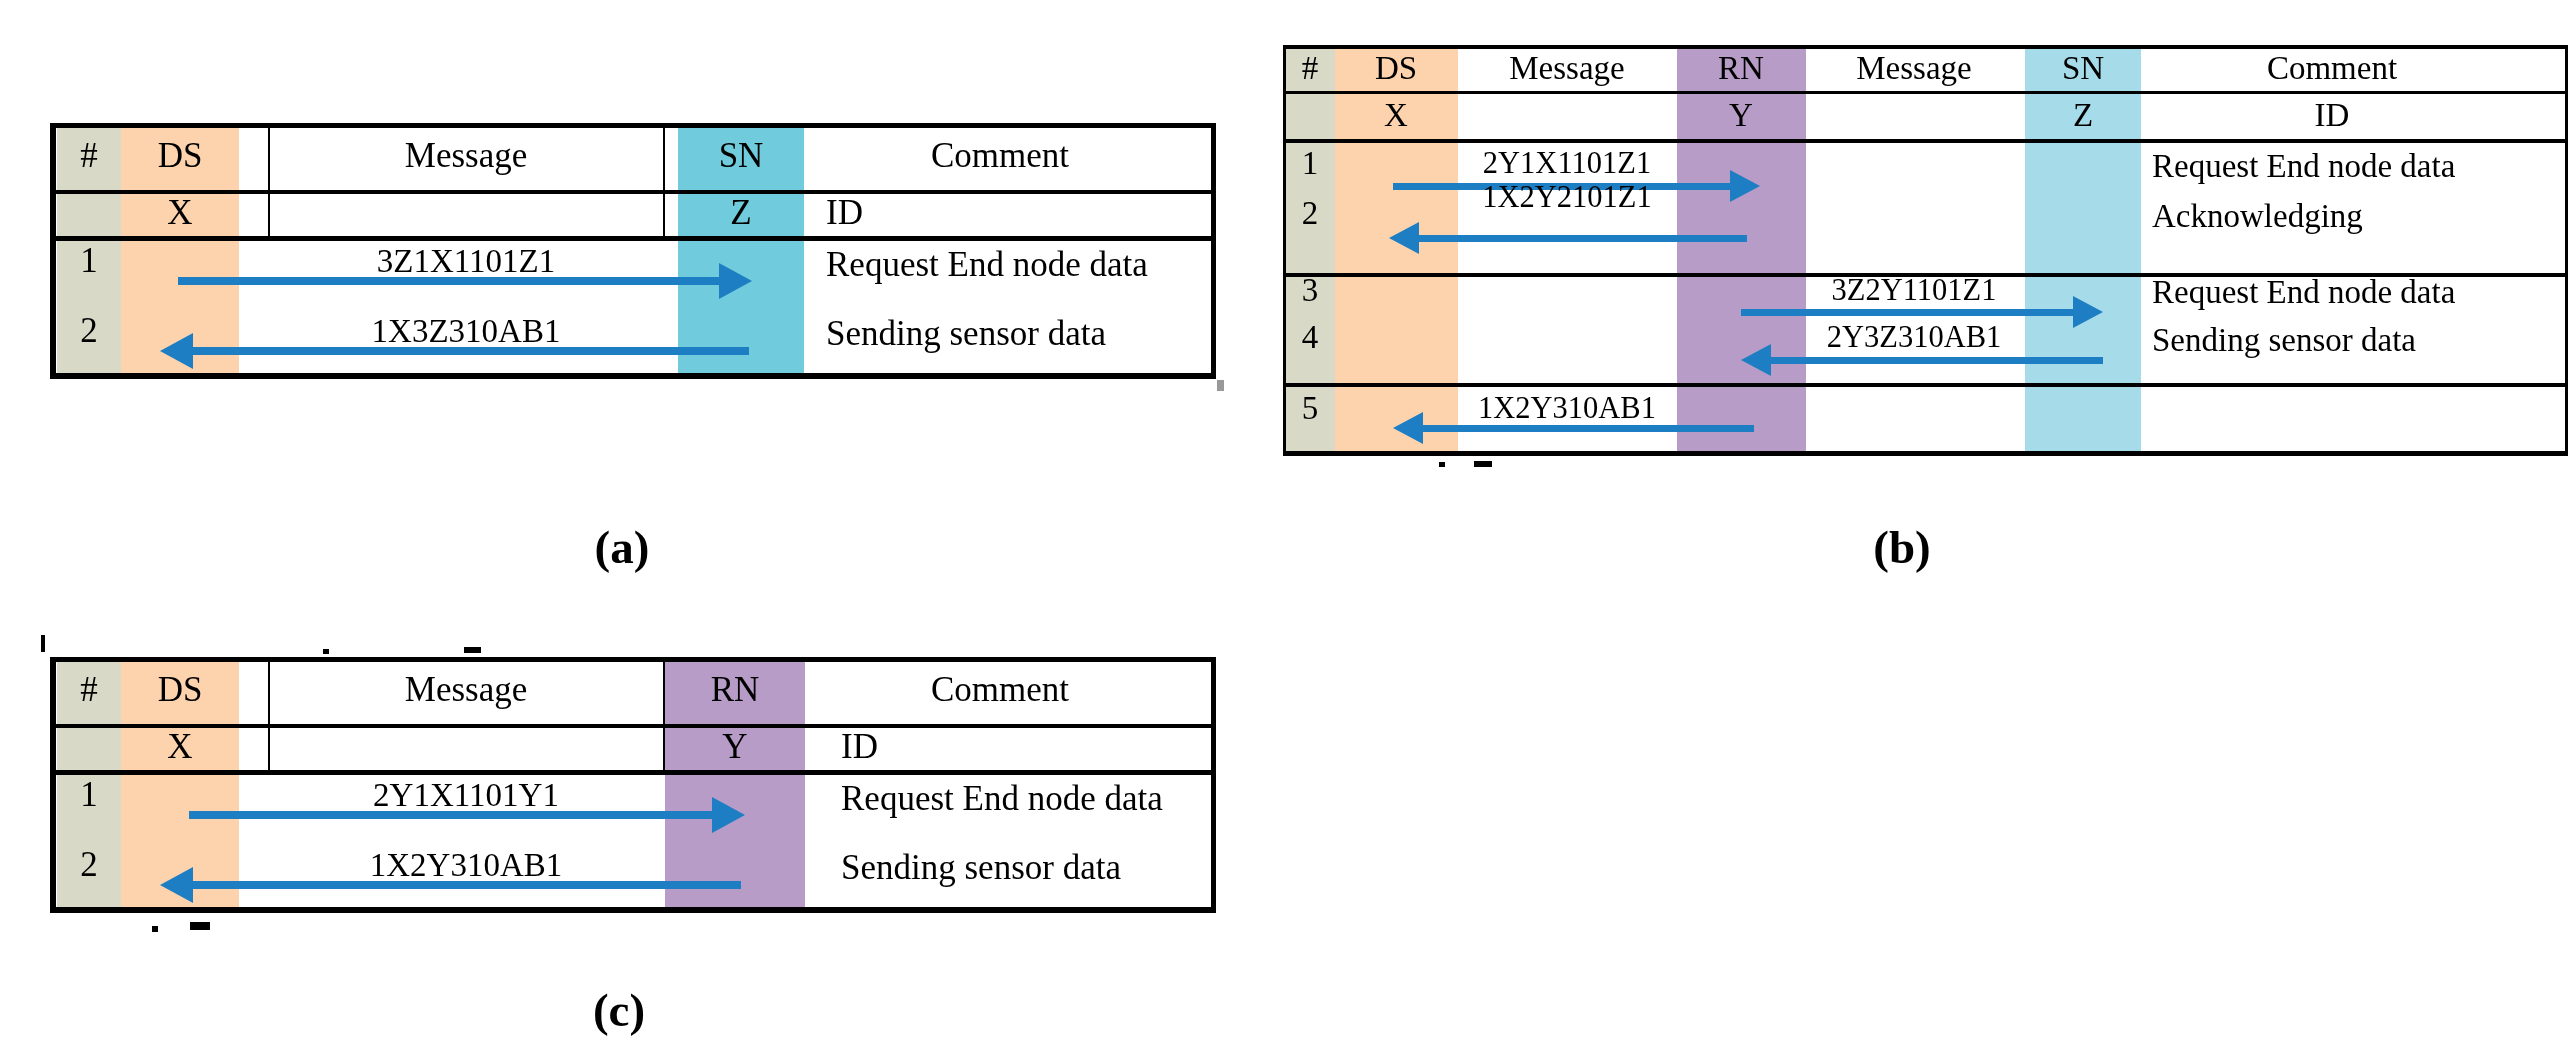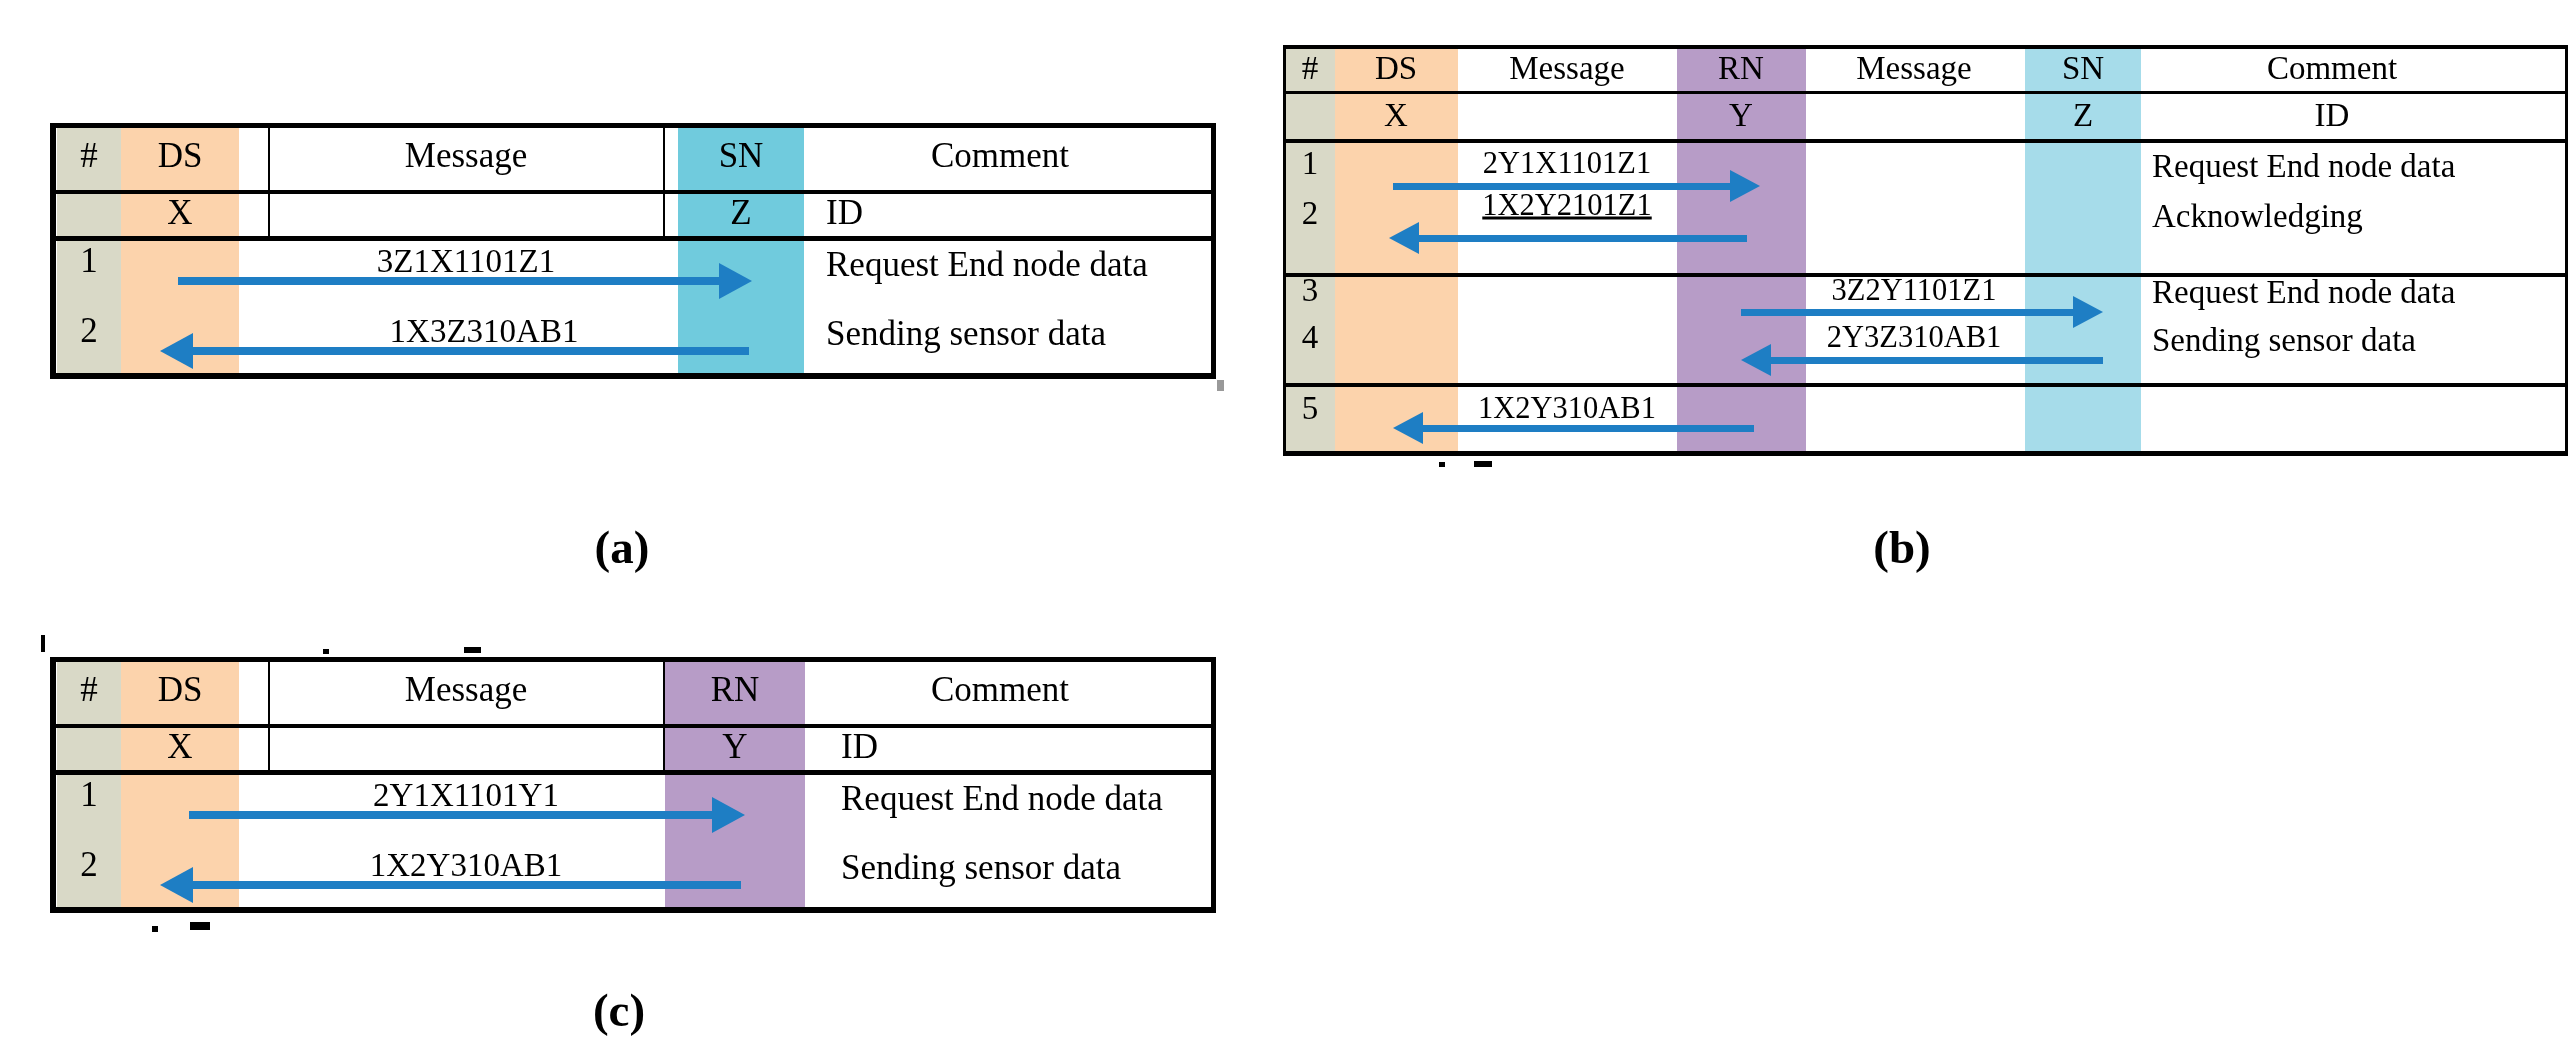--- a/index.html
+++ b/index.html
@@ -84,21 +84,21 @@
 
     <span class="ct txt-a" style="left:39px;  top:138px;">1</span>
     <span class="ct msg-a" style="left:416px; top:138px;">3Z1X1101Z1</span>
     <span class="lt txt-a" style="left:776px; top:142px;">Request End node data</span>
     <div class="arrow a-big right" style="left:128px; top:140px; width:574px;">
       <div class="arrow-shaft"></div>
       <div class="arrow-head"></div>
     </div>
 
     <span class="ct txt-a" style="left:39px;  top:208px;">2</span>
-    <span class="ct msg-a" style="left:416px; top:208px;margin-left:18px;">1X3Z310AB1</span>
+    <span class="ct msg-a" style="left:416px; top:208px;">1X3Z310AB1</span>
     <span class="lt txt-a" style="left:776px; top:211px;">Sending sensor data</span>
     <div class="arrow a-big left" style="left:110px; top:210px; width:589px;">
       <div class="arrow-shaft"></div>
       <div class="arrow-head"></div>
     </div>
   </div>
 
   <div class="tbl" style="left:1283px; top:45px; width:1285px; height:411px;">
     <div class="band band-num" style="left:2.1px;    width:50px;"></div>
     <div class="band band-ds" style="left:52px;   width:123px;"></div>
@@ -129,21 +129,21 @@
 
     <span class="ct txt-b" style="left:27px;  top:118px;">1</span>
     <span class="ct msg-b" style="left:284px; top:118px;font-family:Liberation Serif, serif;">2Y1X1101Z1</span>
     <span class="lt txt-b" style="left:869px; top:121px;">Request End node data</span>
     <div class="arrow a-sm right" style="left:110px; top:125px; width:367px;">
       <div class="arrow-shaft"></div>
       <div class="arrow-head"></div>
     </div>
 
     <span class="ct txt-b" style="left:27px;  top:168px;">2</span>
-    <span class="ct msg-b" style="left:284px; top:160px;text-decoration:underline;">1X2Y2101Z1</span>
+    <span class="ct msg-b" style="left:284px; top:152px;">1X2Y2101Z1</span>
     <span class="lt txt-b" style="left:869px; top:171px;">Acknowledging</span>
     <div class="arrow a-sm left" style="left:106px; top:177px; width:358px;">
       <div class="arrow-shaft"></div>
       <div class="arrow-head"></div>
     </div>
 
     <span class="ct txt-b" style="left:27px;  top:245px;">3</span>
     <span class="ct msg-b" style="left:631px; top:245px;">3Z2Y1101Z1</span>
     <span class="lt txt-b" style="left:869px; top:247px;">Request End node data</span>
     <div class="arrow a-sm right" style="left:458px; top:251px; width:362px;">

